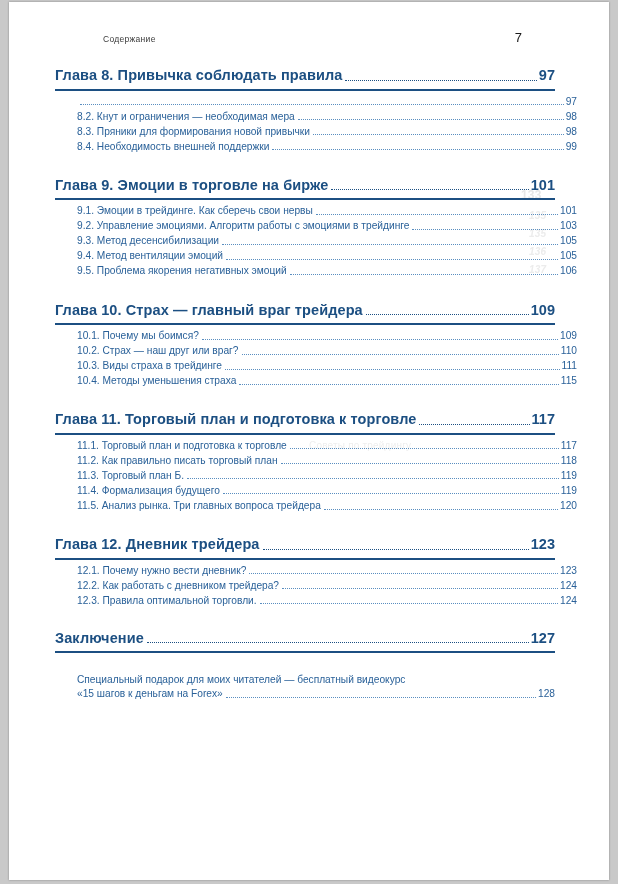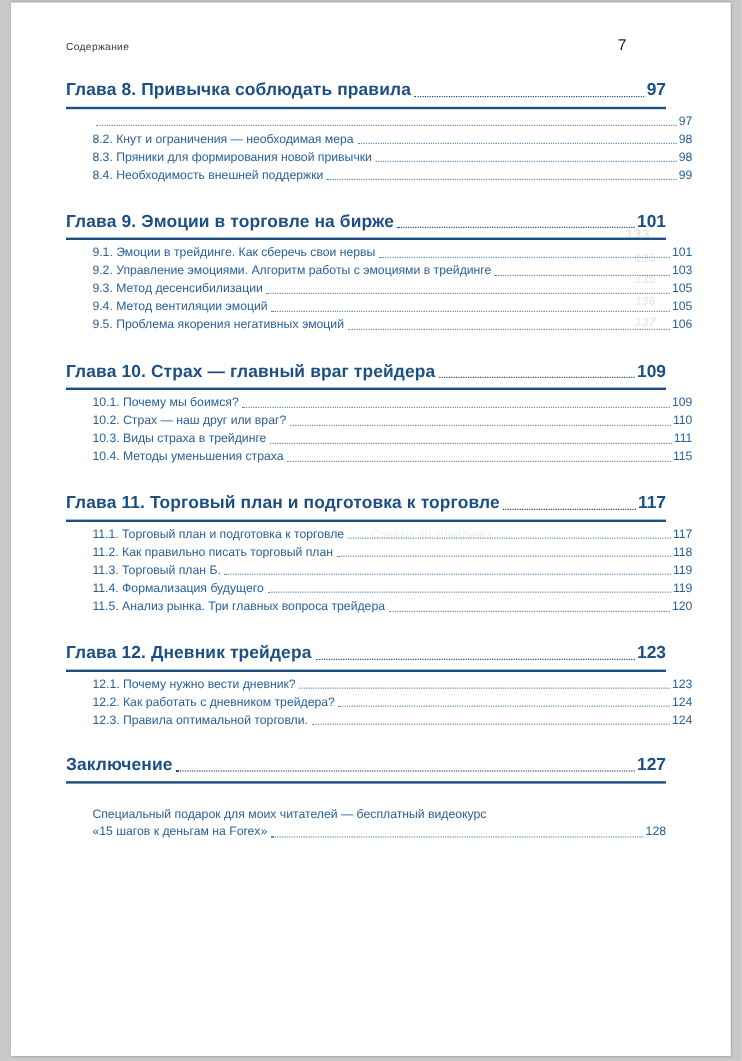--- a/index.html
+++ b/index.html
@@ -42,20 +42,21 @@
     top: 28px;
     width: 500px;
     display: flex;
     justify-content: space-between;
     align-items: baseline;
   }
   .header-left {
     font-size: 8.5px;
     color: #3a3a3a;
     letter-spacing: 0.3px;
+    margin-left: 48px;
   }
   .header-right {
     font-size: 13px;
     color: #1a1a1a;
     font-weight: normal;
     position: relative;
     left: -33px;
   }
 
   .toc {

